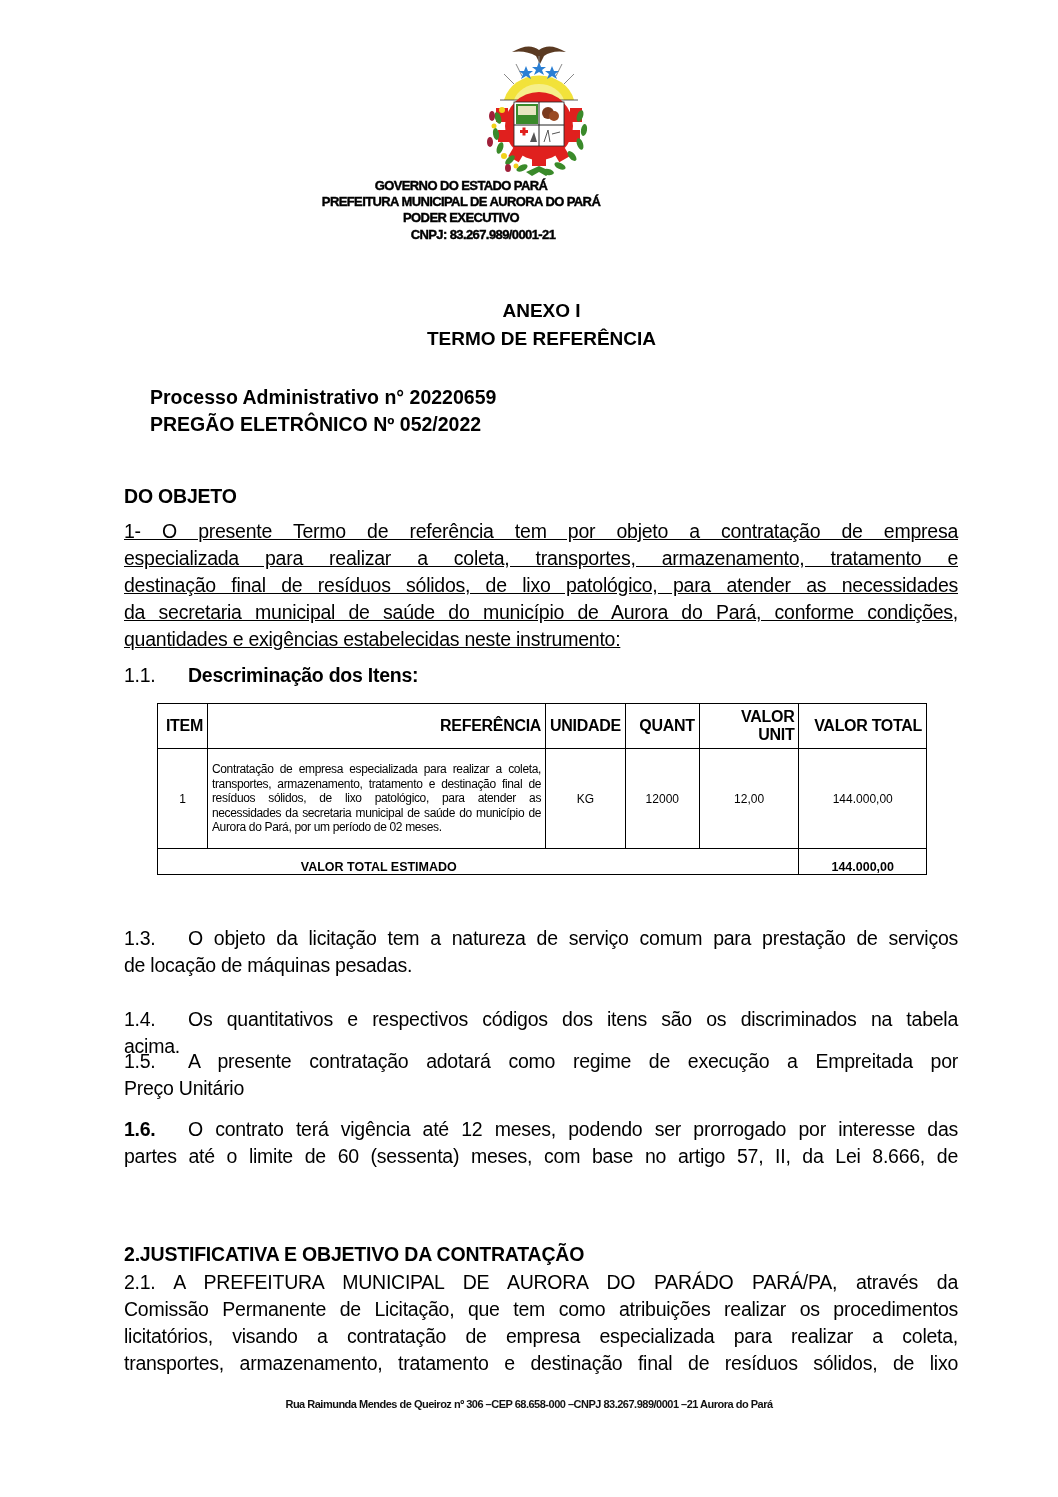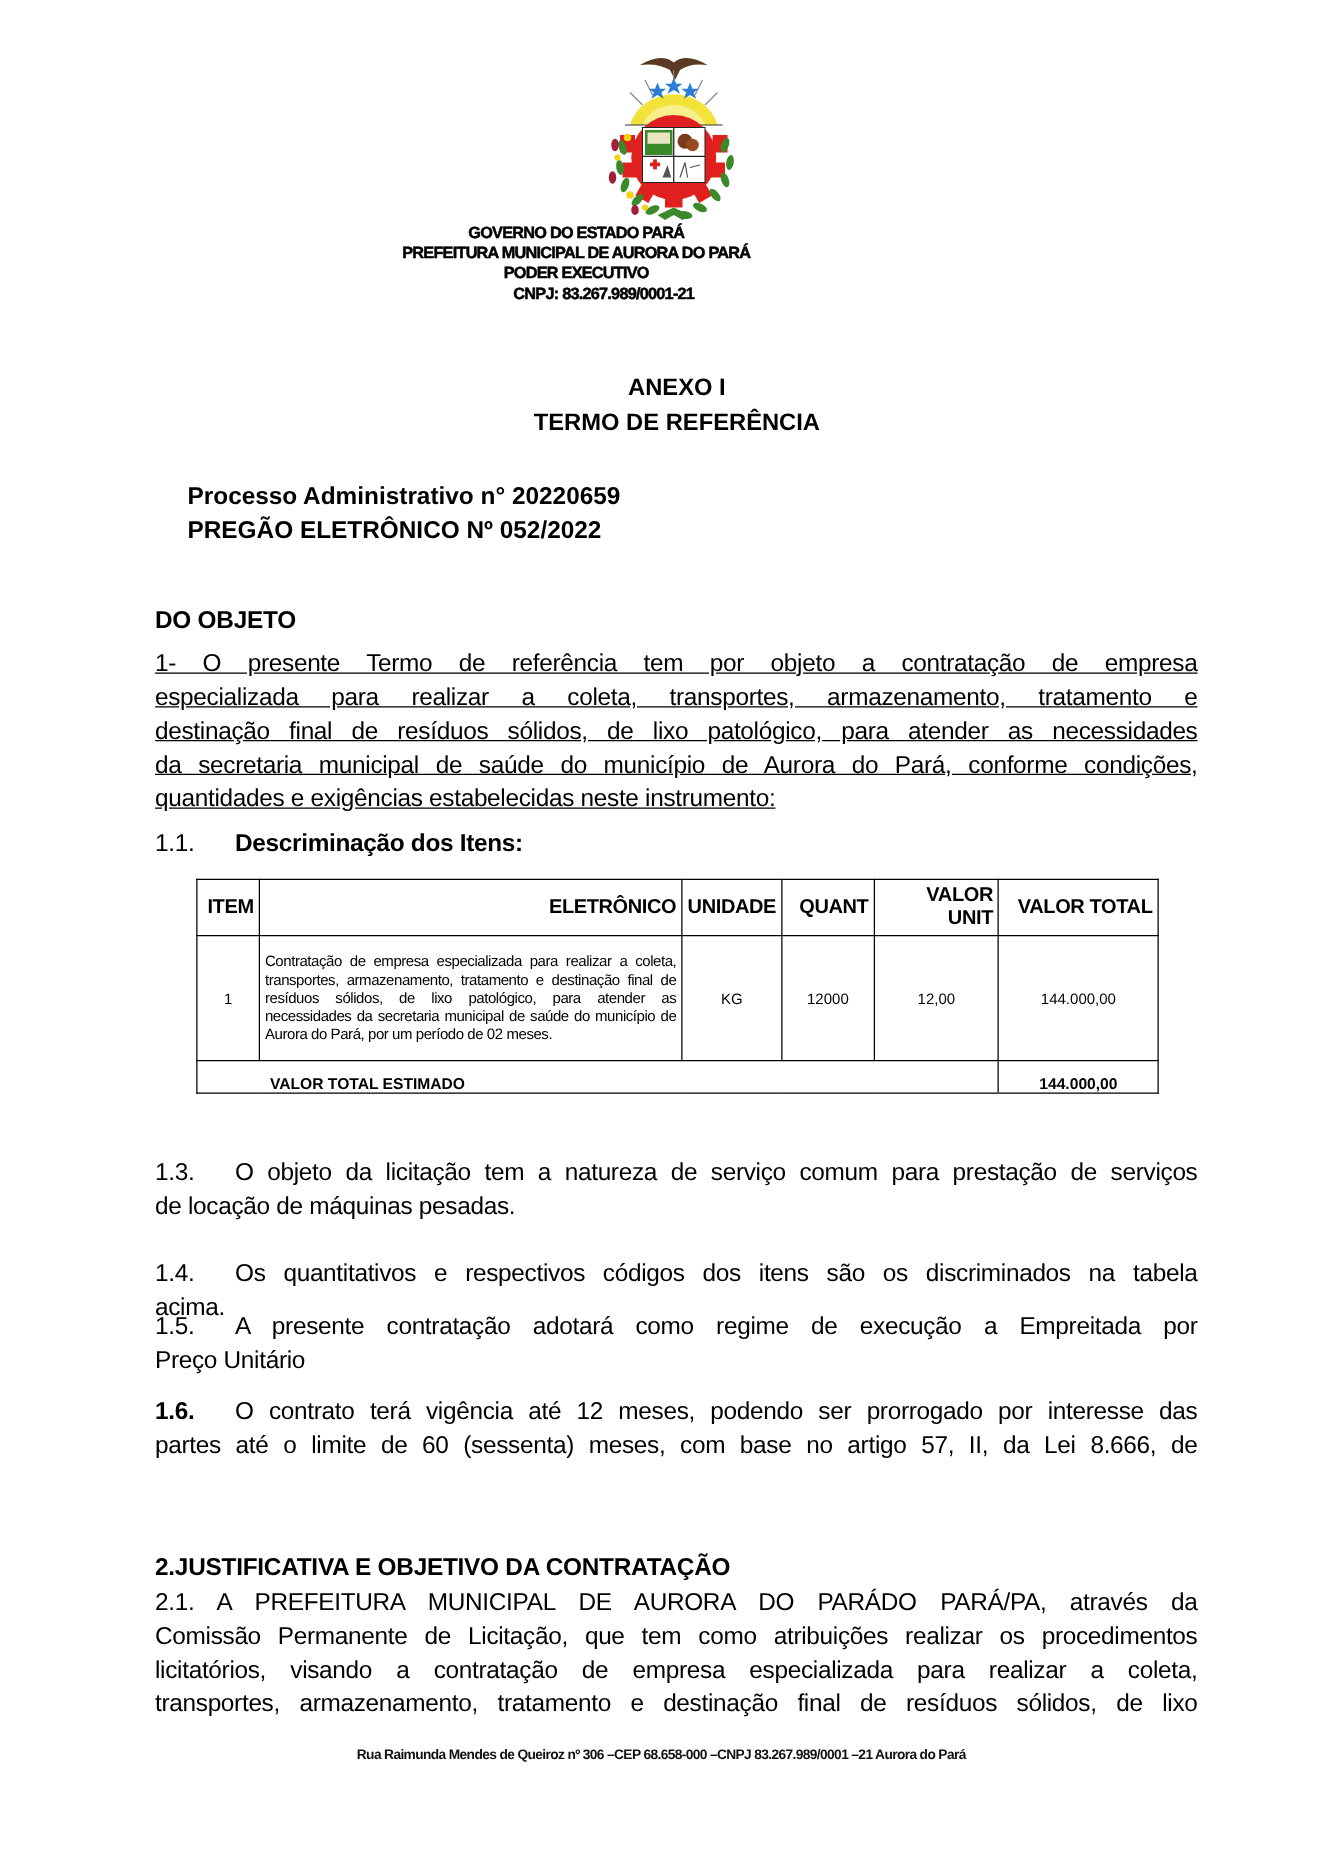--- a/index.html
+++ b/index.html
@@ -14,21 +14,21 @@
 
   .sec-head { position: absolute; left: 124px; font-weight: bold; font-size: 19.5px; line-height: 22px; letter-spacing: -0.2px; }
   .para { position: absolute; left: 124px; width: 834px; font-size: 19.5px; line-height: 27px; text-align: justify; letter-spacing: -0.25px; }
   .para .ln { display: block; text-align: justify; text-align-last: justify; height: 27px; white-space: nowrap; }
   .para .ln.last { text-align-last: left; }
   .num { display: inline-block; width: 64px; }
   .bold { font-weight: bold; }
 
   
   #items-table { position: absolute; left: 157px; top: 703px; width: 770px; border-collapse: collapse; font-family: "Liberation Sans", sans-serif; font-size: 12px; }
-  #items-table td, #items-table th { border: 1.5px solid #000; padding: 0 4px; }
+  #items-table td, #items-table th { border: 1.5px solid #000; padding: 0 4px; text-align: center; }
   #items-table th { height: 44px; font-weight: bold; font-size: 16px; text-align: right; letter-spacing: -0.3px; }
   #items-table td.c { text-align: center; }
   #items-table td.desc { text-align: justify; text-align-last: left; line-height: 14.5px; letter-spacing: -0.35px; font-size: 12px; padding: 1px 4px; margin-top: 36px; }
   #items-table tr.data-row td { height: 97px; }
   #items-table tr.total-row td { height: 25px; font-weight: bold; font-size: 12.5px; vertical-align: bottom; padding-bottom: 0; }
   #items-table tr.total-row td.lbl { padding-left: 58px; border-right: none; }
   #items-table tr.total-row td.sp { border-left: none; border-right: none; }
 
   .footer { position: absolute; left: 0; width: 1058px; top: 1398px; text-align: center; font-size: 11px; font-weight: bold; letter-spacing: -0.5px; color: #111; }
 </style>
@@ -146,21 +146,21 @@
     <col style="width:50px">
       <col style="width:340px">
       <col style="width:78px">
       <col style="width:74px">
       <col style="width:100px">
       <col style="width:128px">
   </colgroup>
   <tbody>
       <tr>
     <th>ITEM</th>
-    <th>ELETRÔNICO</th>
+    <th>REFERÊNCIA</th>
     <th>UNIDADE</th>
     <th>QUANT</th>
     <th>VALOR UNIT</th>
     <th>VALOR TOTAL</th>
   </tr>
   <tr class="data-row">
     <td class="c">1</td>
     <td class="desc">Contratação de empresa especializada para realizar a coleta, transportes, armazenamento, tratamento e destinação final de resíduos sólidos, de lixo patológico, para atender as necessidades da secretaria municipal de saúde do município de Aurora do Pará, por um período de 02 meses.</td>
     <td class="c">KG</td>
     <td class="c">12000</td>

